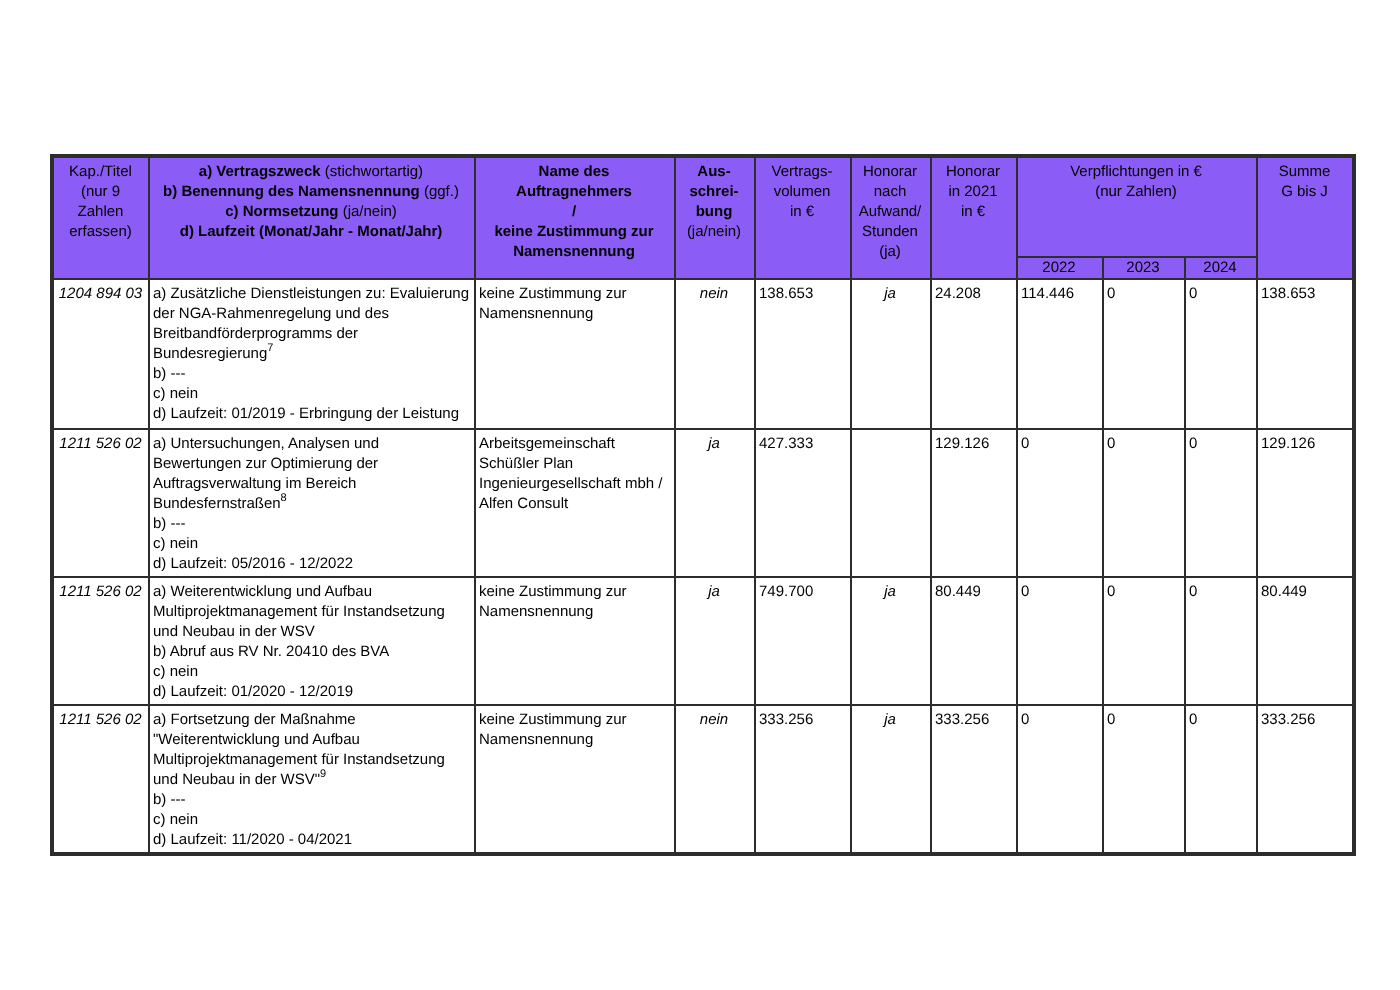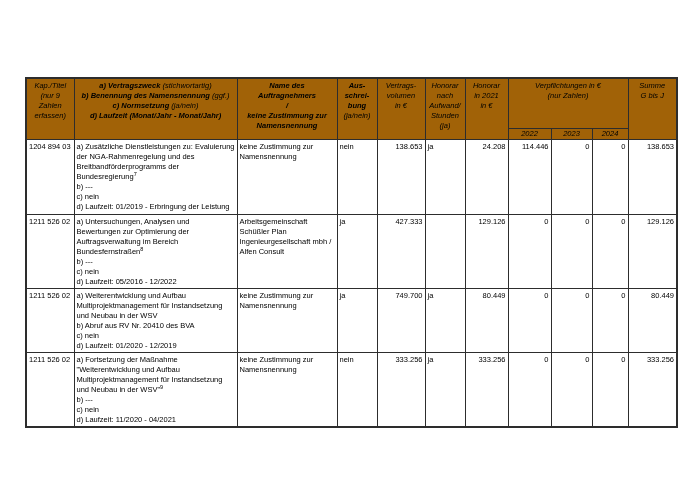--- a/index.html
+++ b/index.html
@@ -13,25 +13,25 @@
     border:2px solid #2d2d2d;
   }
   td{
     border:1px solid #2d2d2d;
     vertical-align:top;
     padding:2px 2px 1px 2px;
     font-size:7.5px;line-height:10px;
     overflow:hidden;
     word-wrap:break-word;
   }
-  thead td{background:#a16207;text-align:center;font-style:italic;}
+  thead td{background:#8b5cf6;text-align:center;}
   td.h-left{text-align:center;}
   .b{font-weight:bold;}
-  td.num{text-align:right;}
-  td.ctr{text-align:left;}
+  td.num{text-align:left;}
+  td.ctr{text-align:center;font-style:italic;}
   sup{font-size:5.5px;line-height:0;vertical-align:super;}
   tr.years-row td{padding:0 2px;line-height:10px;}
 </style>
 </head>
 <body>
 
 <div class="page">
   <table class="contracts">
     <colgroup>
       <col style="width:48px">

